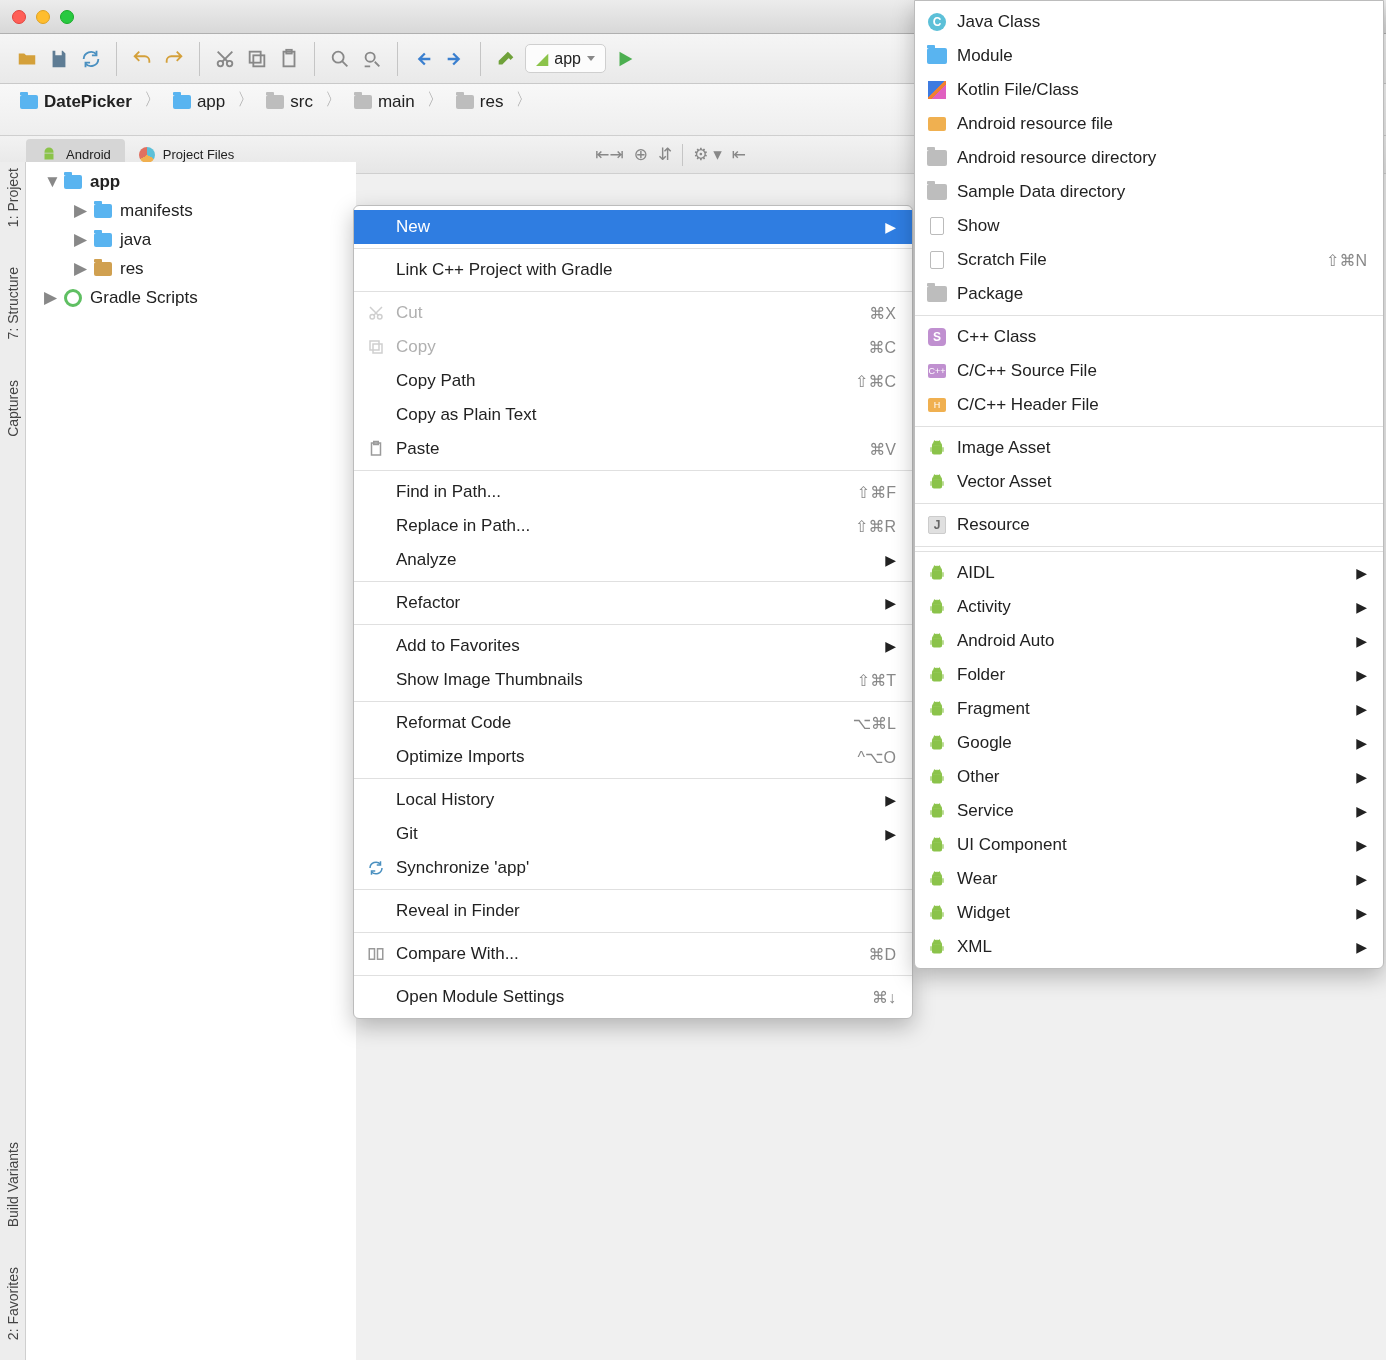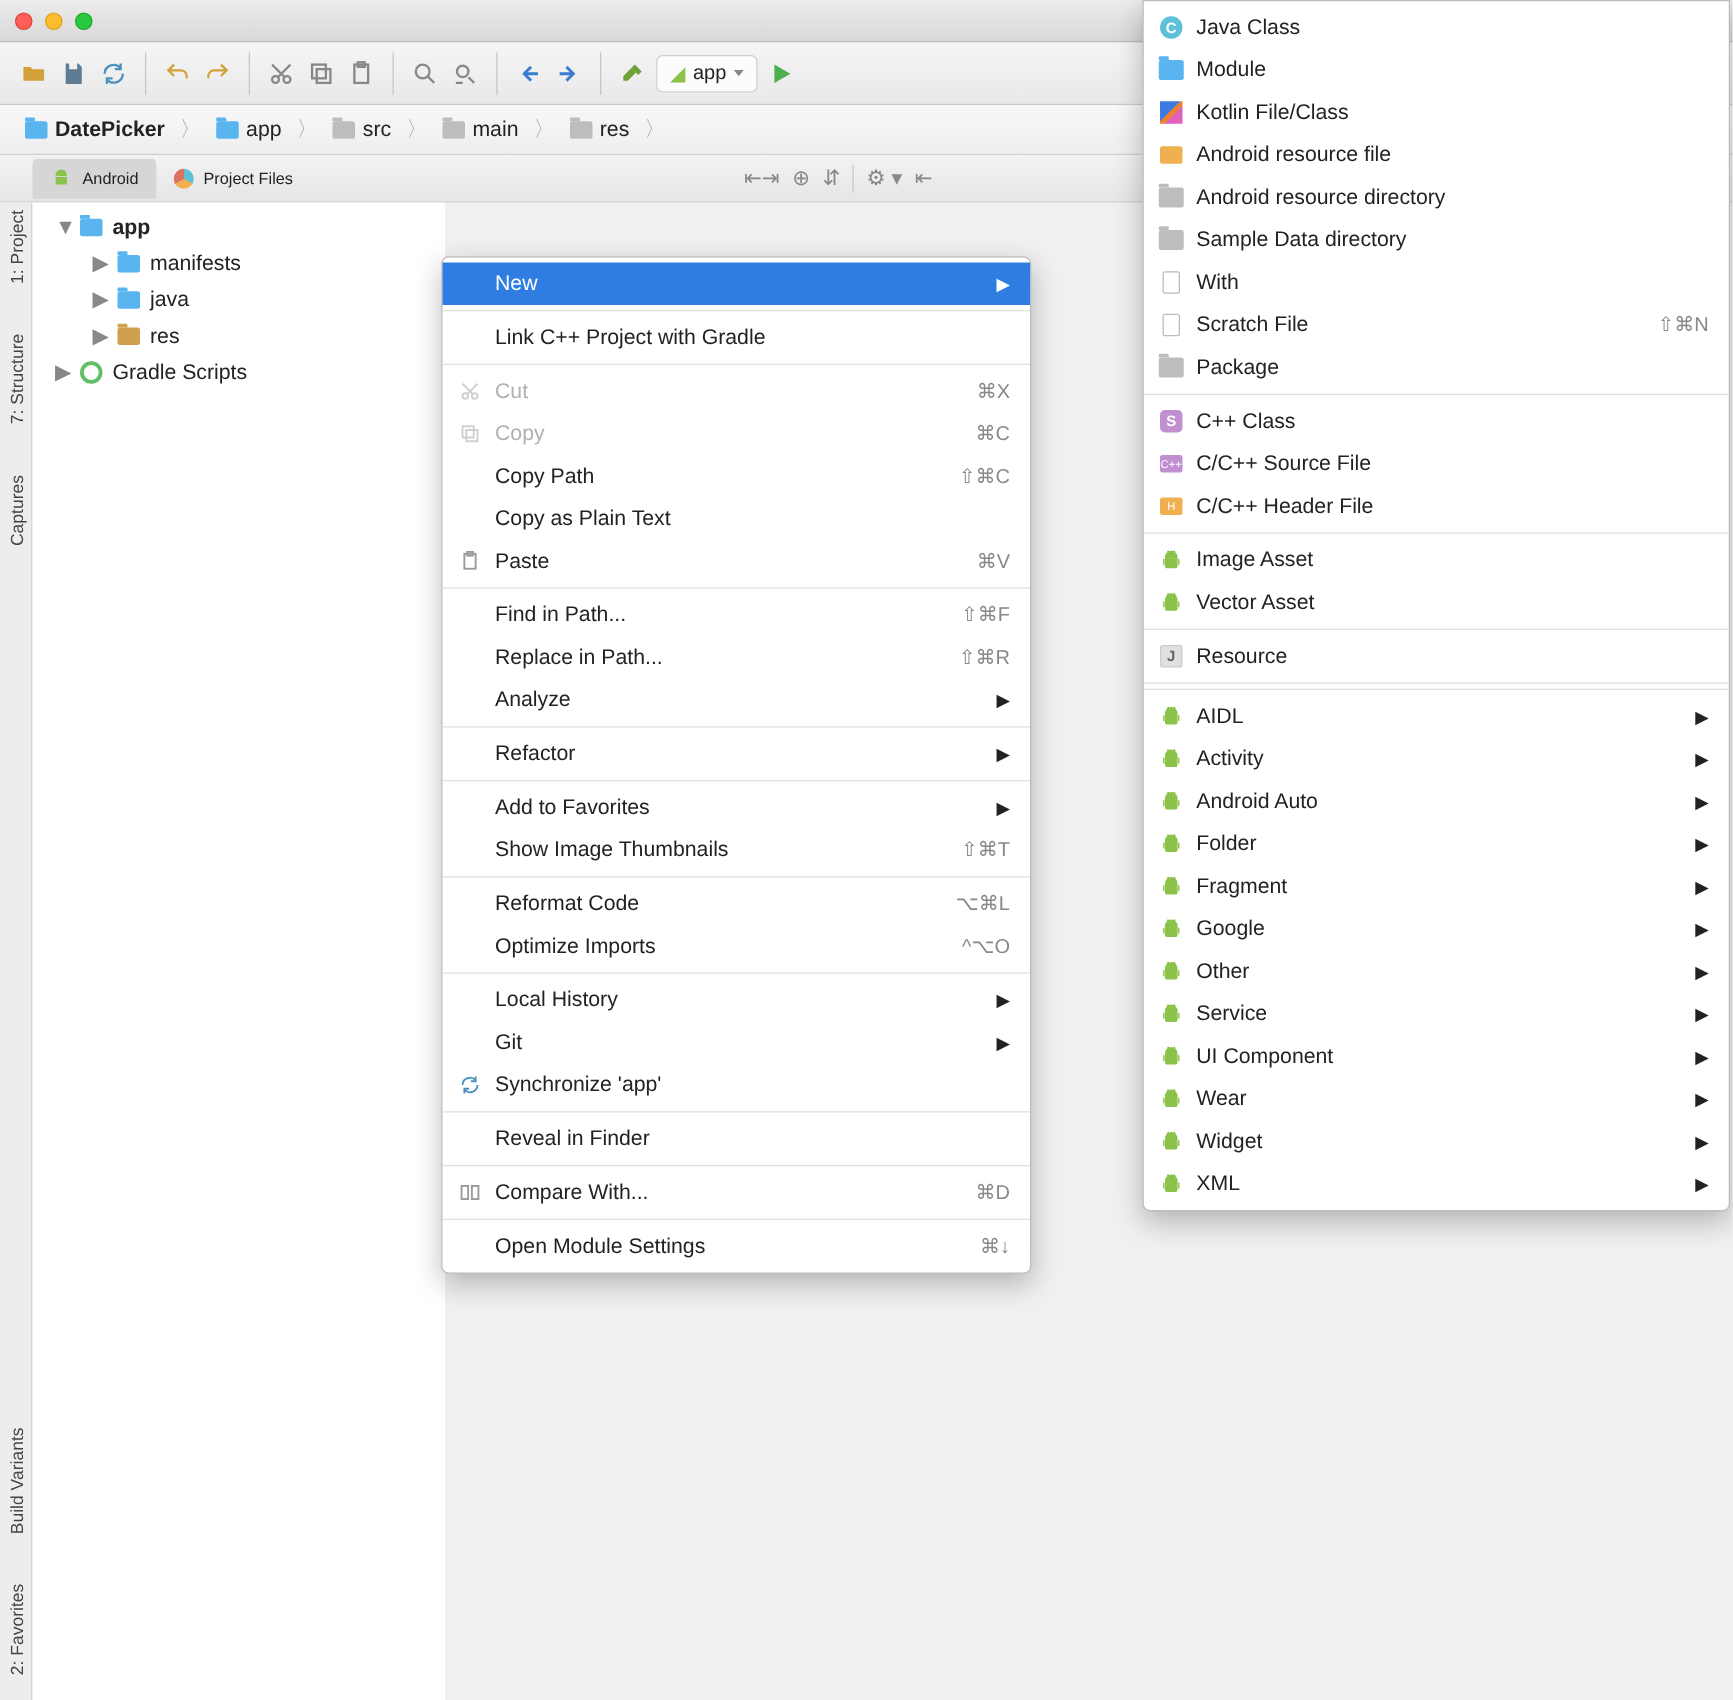--- a/index.html
+++ b/index.html
@@ -22,21 +22,21 @@
 .app-chip { display:inline-flex; align-items:center; gap:6px; padding:4px 10px; background:#fcfcfc; border:1px solid #cfcfcf; border-radius:5px; font-size:16px; }
 .run-icon { color:#4caf50; }
 .hammer-icon { color:#6fa13a; }
 .nav-arrow { color:#3a7fcf; }
 .open-icon { color:#d4a03a; }
 .save-icon { color:#5e7c94; }
 .sync-icon { color:#4a90c0; }
 .undo-c { color:#d4a03a; }
 
 
-.breadcrumb { height: 40px; background: linear-gradient(#f8f8f8,#eeeeee); border-bottom:1px solid #cfcfcf; display:flex; align-items:center; padding:4px 10px; gap:2px; font-size:17px; }
+.breadcrumb { height: 52px; background: linear-gradient(#f8f8f8,#eeeeee); border-bottom:1px solid #cfcfcf; display:flex; align-items:flex-start; padding:4px 10px; gap:2px; font-size:17px; }
 .crumb { display:inline-flex; align-items:center; gap:6px; padding:4px 10px; }
 .crumb-sep { color:#aaa; }
 .folder-ico { width:18px; height:14px; background:#59b4f0; border-radius:2px; display:inline-block; position:relative; }
 .folder-ico.gray { background:#bdbdbd; }
 .folder-ico:before { content:""; position:absolute; top:-3px; left:0; width:8px; height:3px; background:inherit; border-radius:1px 1px 0 0; }
 
 
 .tw-tabs { height: 38px; background:linear-gradient(#f2f2f2,#e6e6e6); border-bottom:1px solid #cfcfcf; display:flex; align-items:center; padding-left:26px; }
 .tw-tab { display:inline-flex; align-items:center; gap:8px; padding:5px 14px; height:32px; font-size:13px; }
 .tw-tab.active { background:#d6d6d6; border-radius:4px 4px 0 0; }
@@ -61,21 +61,21 @@
 .menu-item { display:flex; align-items:center; padding:5px 16px 5px 42px; gap:10px; height:34px; position:relative; }
 .menu-item.sel { background:#2f7de1; color:#fff; }
 .menu-item .mi-icon { position:absolute; left:12px; width:20px; height:20px; display:flex; align-items:center; justify-content:center; color:#9a9a9a; }
 .menu-item .shortcut { margin-left:auto; color:#888; font-size:16px; }
 .menu-item .sub-arrow { margin-left:auto; color:#222; font-size:14px; }
 .menu-item.sel .sub-arrow { color:#fff; }
 .menu-item.disabled { color:#b0b0b0; }
 .menu-item.disabled .mi-icon { color:#cfcfcf; }
 .menu-sep { height:1px; background:#e0e0e0; margin:4px 0; }
 
-.menu1 { top:205px; left:353px; width:472px; }
+.menu1 { top:205px; left:353px; width:560px; }
 .menu2 { top:0px; left:914px; width:470px; border-radius:0 0 6px 6px; }
 
 .mi-ico { width:20px; height:16px; display:inline-block; }
 .mi-ico.folder { background:#bdbdbd; border-radius:2px; position:relative; }
 .mi-ico.folder:before { content:""; position:absolute; top:-3px; left:0; width:8px; height:3px; background:inherit; border-radius:1px 1px 0 0; }
 .mi-ico.folder.blue { background:#59b4f0; }
 .mi-ico.class-c { width:18px; height:18px; border-radius:50%; background:#5cc0d8; color:#fff; display:flex; align-items:center; justify-content:center; font-size:12px; font-weight:bold; }
 .mi-ico.kotlin { width:18px; height:18px; background:linear-gradient(135deg,#3e7be0 45%,#f08030 45%,#f08030 60%,#e060c0 60%); }
 .mi-ico.xml { width:18px; height:14px; background:#f0b050; border-radius:2px; position:relative; }
 .mi-ico.file { width:14px; height:18px; background:#fff; border:1px solid #bbb; border-radius:2px; }
@@ -459,21 +459,21 @@
     <div class="menu-item">
       <span class="mi-icon">
         <span class="mi-ico folder"></span>
       </span>
       <span>Sample Data directory</span>
     </div>
     <div class="menu-item">
       <span class="mi-icon">
         <span class="mi-ico file"></span>
       </span>
-      <span>With</span>
+      <span>Show</span>
     </div>
     <div class="menu-item">
       <span class="mi-icon">
         <span class="mi-ico file"></span>
       </span>
       <span>Scratch File</span>
       <span class="shortcut">⇧⌘N</span>
     </div>
     <div class="menu-item">
       <span class="mi-icon">

